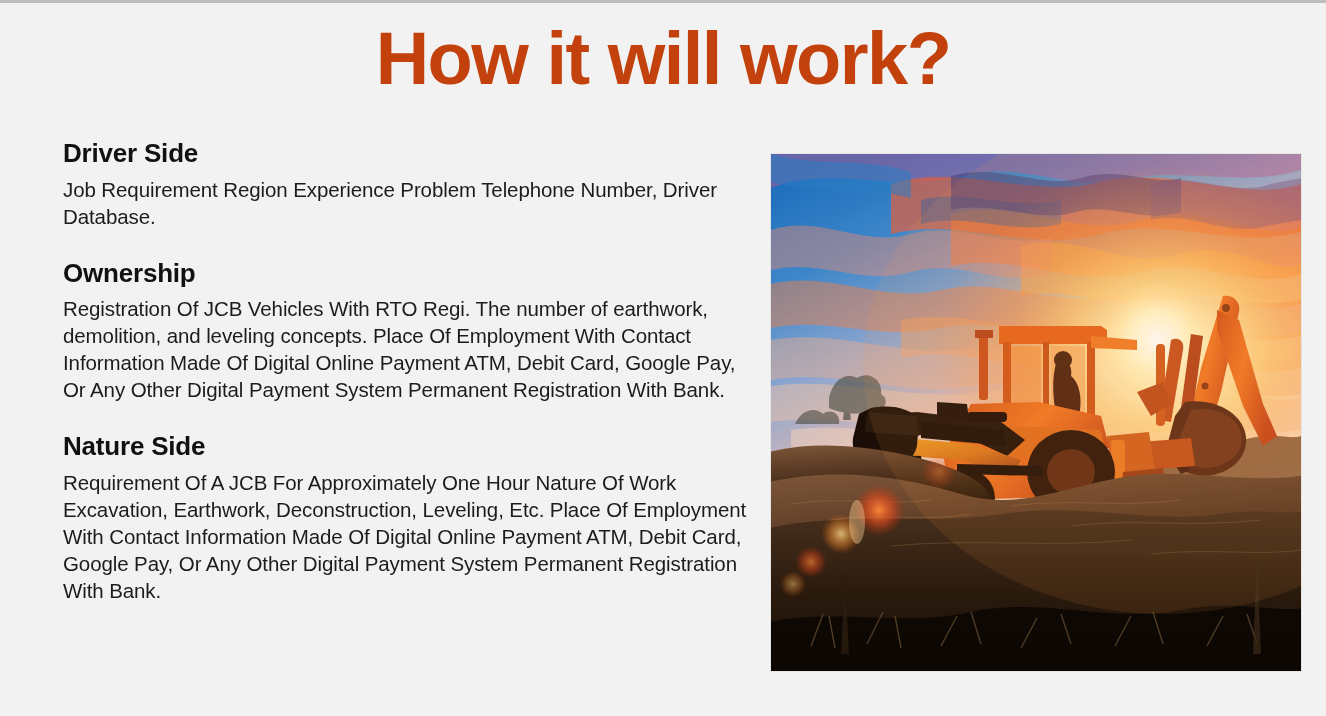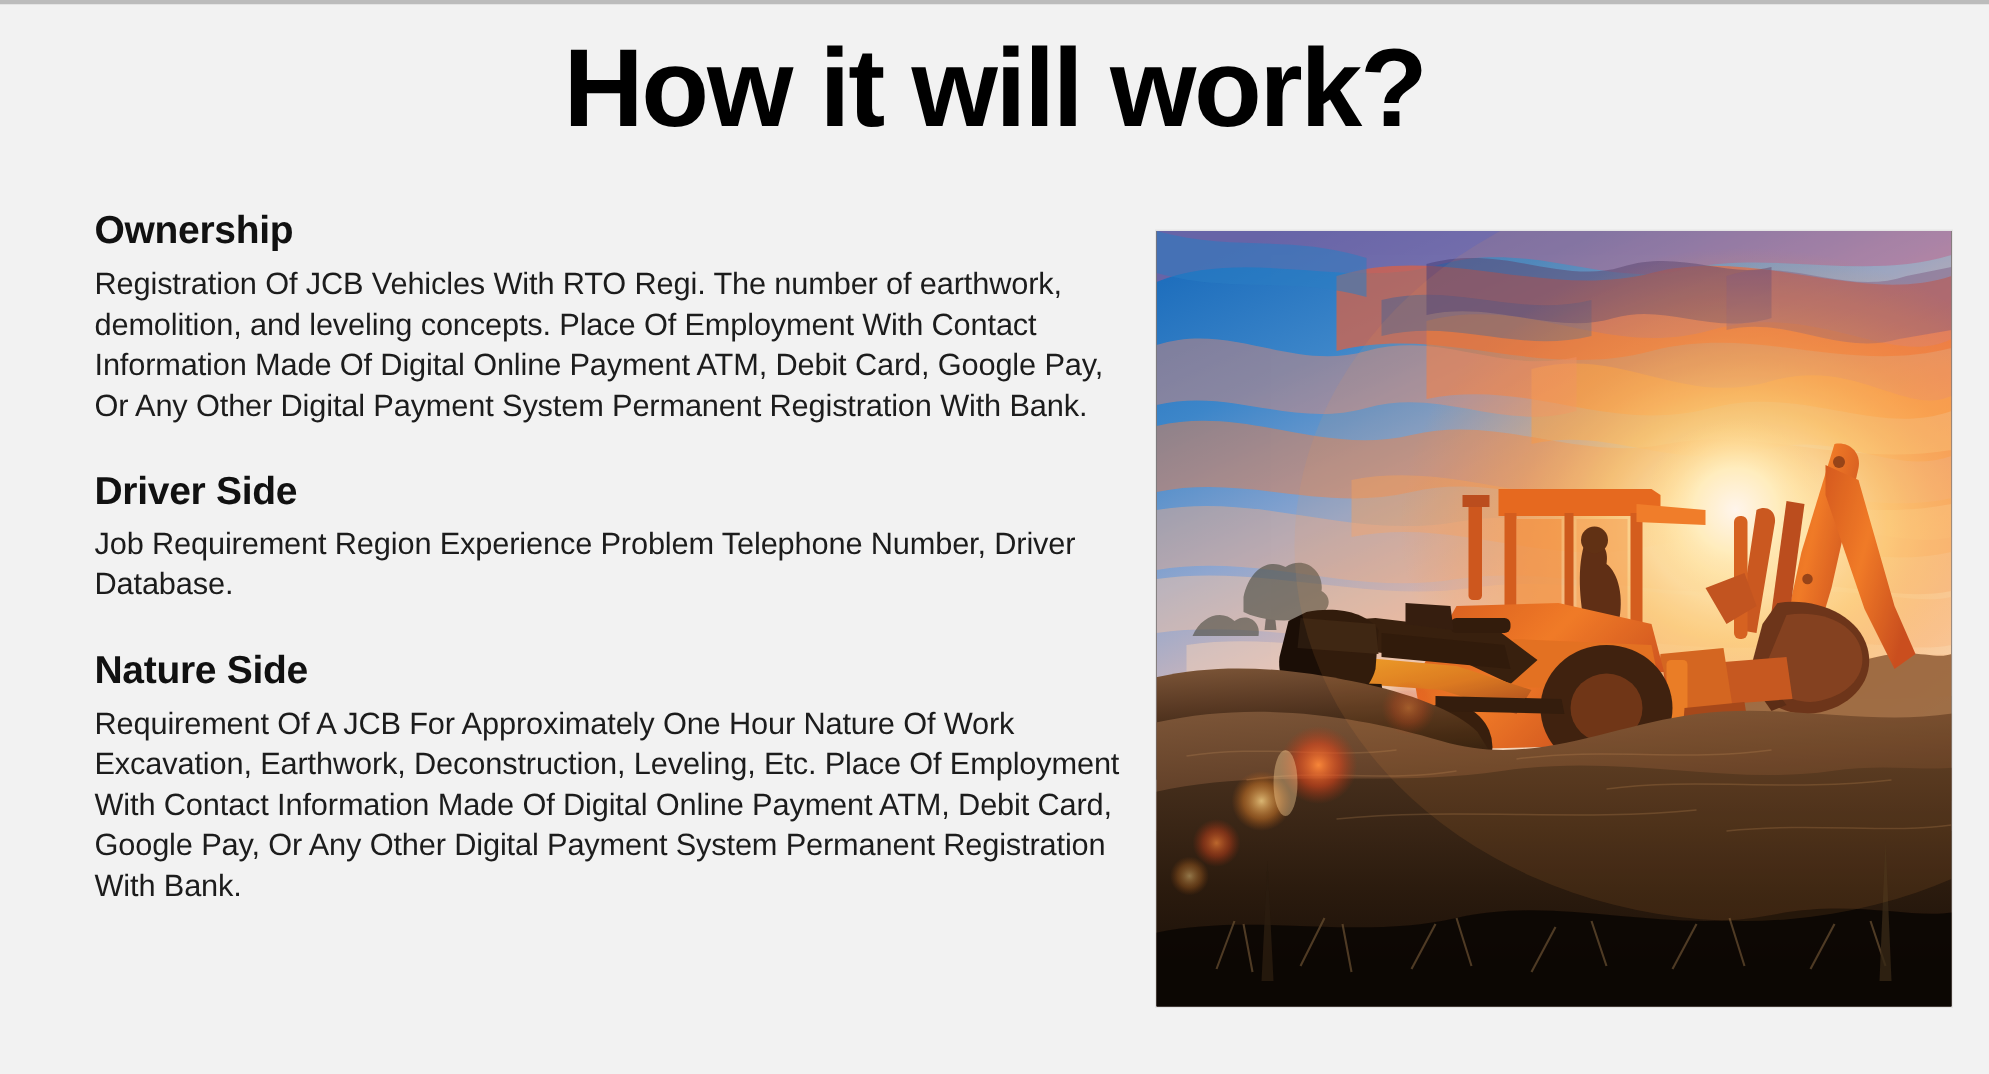--- a/index.html
+++ b/index.html
@@ -30,21 +30,21 @@
   }
   .slide-title {
     position: absolute;
     top: 17px;
     left: 0;
     width: 1326px;
     text-align: center;
     font-size: 74px;
     font-weight: 700;
     letter-spacing: -1.5px;
-    color: #000000;
+    color: #c2410c;
     line-height: 1.05;
     white-space: nowrap;
   }
   .content-col {
     position: absolute;
     top: 134px;
     left: 63px;
     width: 700px;
   }
   .section { margin-bottom: 0; }
@@ -83,27 +83,27 @@
 
 <div class="top-rule"></div>
 
 <div class="slide">
 
   <div class="slide-title">How it will work?</div>
 
   <div class="content-col">
 
     <div class="section">
+      <div class="section-heading">Driver Side</div>
+      <div class="section-body">Job Requirement Region Experience Problem Telephone Number, Driver Database.</div>
+    </div>
+
+    <div class="section">
       <div class="section-heading">Ownership</div>
       <div class="section-body">Registration Of JCB Vehicles With RTO Regi. The number of earthwork, demolition, and leveling concepts. Place Of Employment With Contact Information Made Of Digital Online Payment ATM, Debit Card, Google Pay, Or Any Other Digital Payment System Permanent Registration With Bank.</div>
-    </div>
-
-    <div class="section">
-      <div class="section-heading">Driver Side</div>
-      <div class="section-body">Job Requirement Region Experience Problem Telephone Number, Driver Database.</div>
     </div>
 
     <div class="section">
       <div class="section-heading">Nature Side</div>
       <div class="section-body">Requirement Of A JCB For Approximately One Hour Nature Of Work Excavation, Earthwork, Deconstruction, Leveling, Etc. Place Of Employment With Contact Information Made Of Digital Online Payment ATM, Debit Card, Google Pay, Or Any Other Digital Payment System Permanent Registration With Bank.</div>
     </div>
 
   </div>
 
   <div class="photo-frame">

